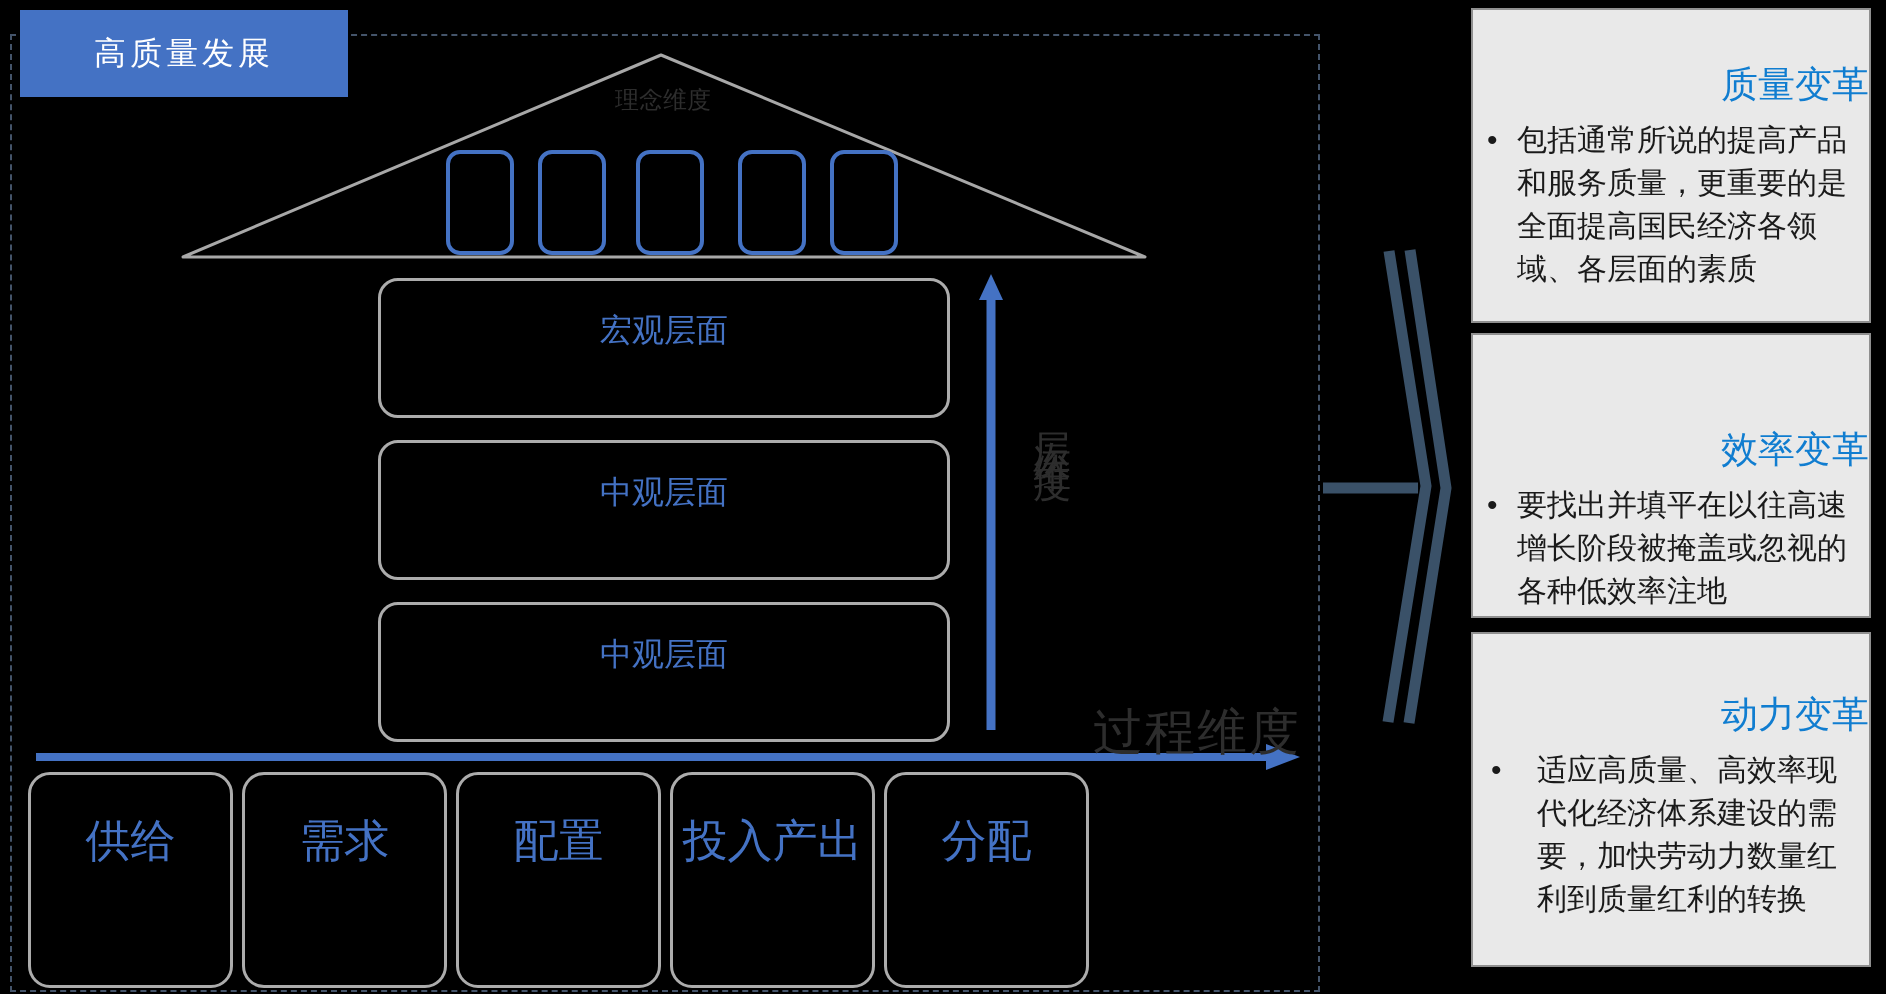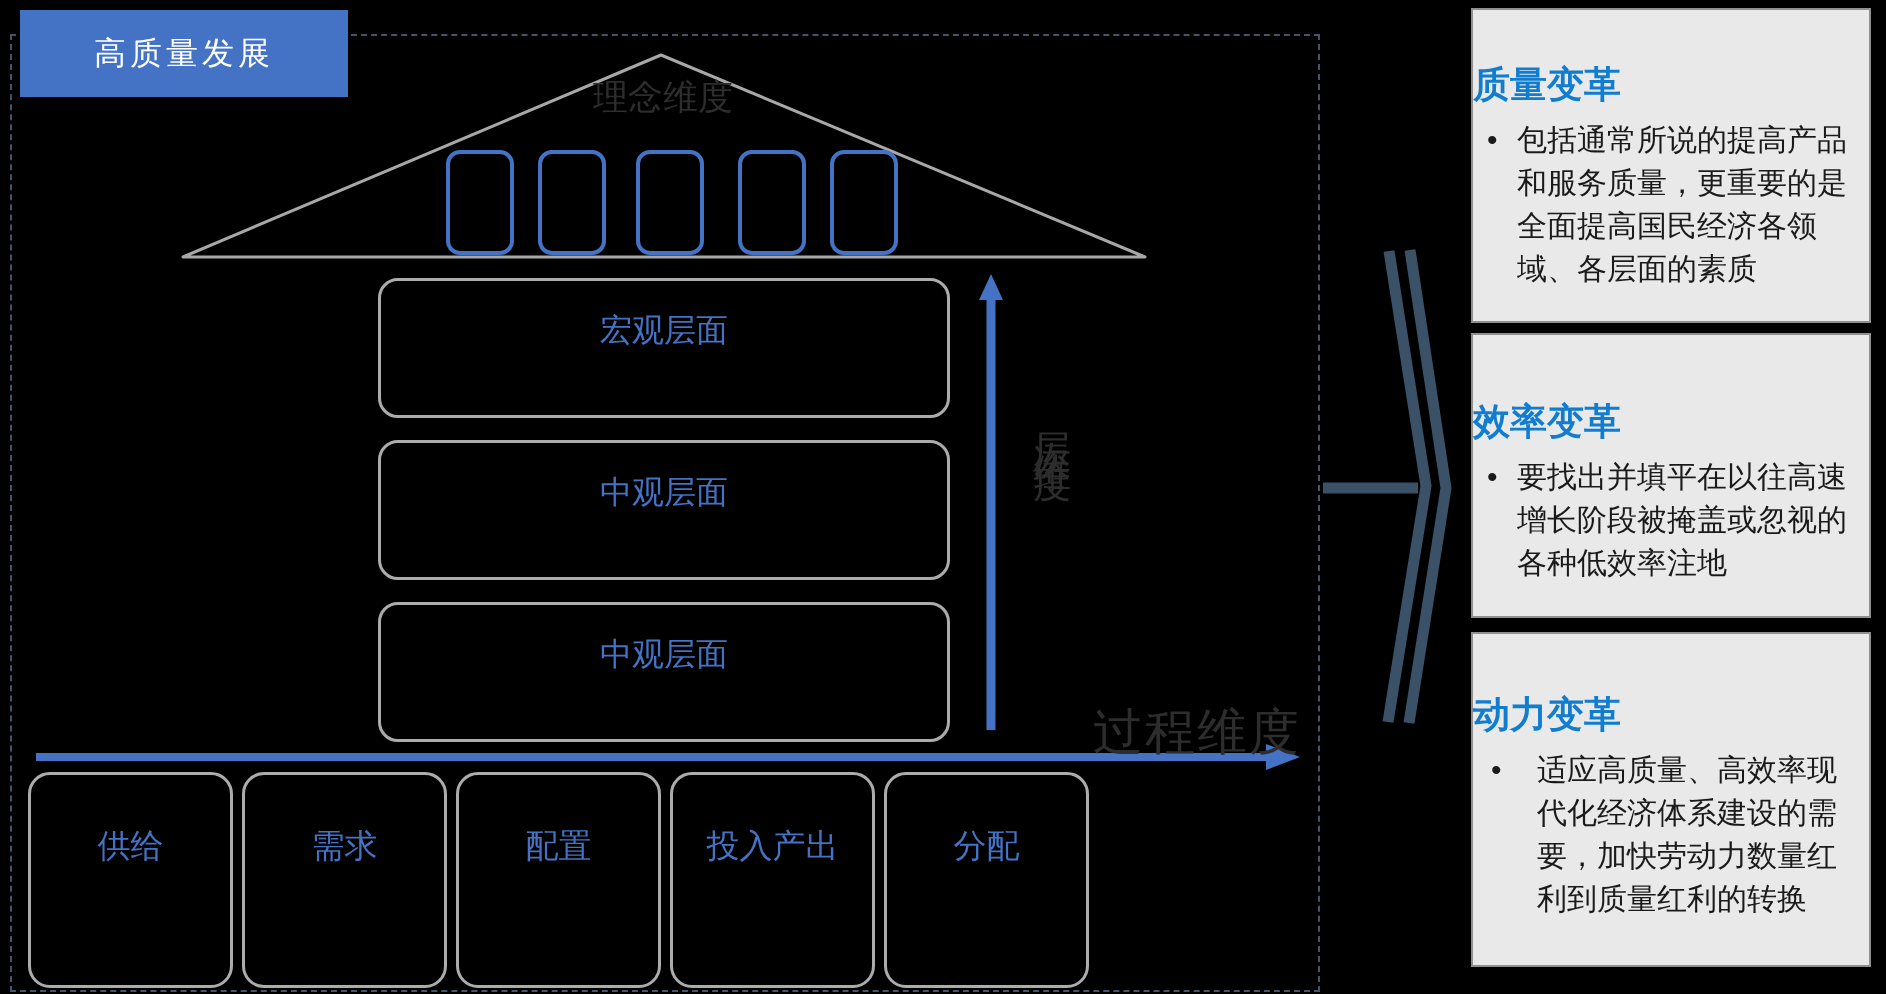--- a/index.html
+++ b/index.html
@@ -15,22 +15,22 @@
   
   .title-chip{
     position:absolute;left:20px;top:10px;width:328px;height:87px;
     background:#4472C4;color:#ffffff;font-size:32px;letter-spacing:4px;
     display:flex;align-items:center;justify-content:center;z-index:5;
   }
   
   svg.shapes{position:absolute;left:0;top:0;z-index:2;}
   
   .roof-label{
-    position:absolute;left:563px;top:74px;width:200px;text-align:center;
-    font-size:35px;color:#2D2D2D;z-index:3;
+    position:absolute;left:563px;top:84px;width:200px;text-align:center;
+    font-size:24px;color:#2D2D2D;z-index:3;
   }
   
   .pillar{
     position:absolute;top:150px;width:68px;height:105px;box-sizing:border-box;
     border:4px solid #4472C4;border-radius:14px;background:transparent;z-index:3;
   }
   .pillar.p0{left:446px}.pillar.p1{left:538px}.pillar.p2{left:636px}
   .pillar.p3{left:738px}.pillar.p4{left:830px}
   
   .level{
@@ -45,37 +45,37 @@
     font-size:38px;letter-spacing:10px;color:#2D2D2D;z-index:3;
   }
   .h-axis-label{
     position:absolute;left:1093px;top:699px;font-size:50px;letter-spacing:2px;
     color:#2D2D2D;z-index:3;
   }
   
   .proc{
     position:absolute;top:772px;width:205px;height:216px;box-sizing:border-box;
     border:3px solid #ACACAC;border-radius:22px;z-index:3;
-    text-align:center;padding-top:49px;font-size:33px;color:#4472C4;
+    text-align:center;padding-top:36px;font-size:45px;color:#4472C4;
   }
   .proc.b0{left:28px}.proc.b1{left:242px}.proc.b2{left:456px}
   .proc.b3{left:670px}.proc.b4{left:884px}.proc.b5{left:1096px}
   
   .panel{
     position:absolute;left:1471px;width:400px;box-sizing:border-box;
     background:#E9E9E9;border:2px solid #8F8F8F;z-index:3;
   }
   .panel.k0{top:8px;height:315px}
   .panel.k1{top:333px;height:285px}
   .panel.k2{top:632px;height:335px}
   .panel-title{
-    text-align:left;font-size:37px;color:#107DD0;font-weight:700;
+    text-align:right;font-size:37px;color:#107DD0;font-weight:400;
   }
   .panel.k0 .panel-title{padding-top:50px}
-  .panel.k1 .panel-title{padding-top:62px}
+  .panel.k1 .panel-title{padding-top:90px}
   .panel.k2 .panel-title{padding-top:56px}
   .panel-bullet{
     position:relative;margin-top:8px;padding-left:44px;padding-right:4px;
     font-size:30px;line-height:43px;color:#1A1A1A;
   }
   .panel.k2 .panel-bullet{padding-left:64px;}
   .dot{
     position:absolute;left:14px;top:0;font-size:30px;color:#1A1A1A;
   }
   .panel.k2 .dot{left:18px;}

